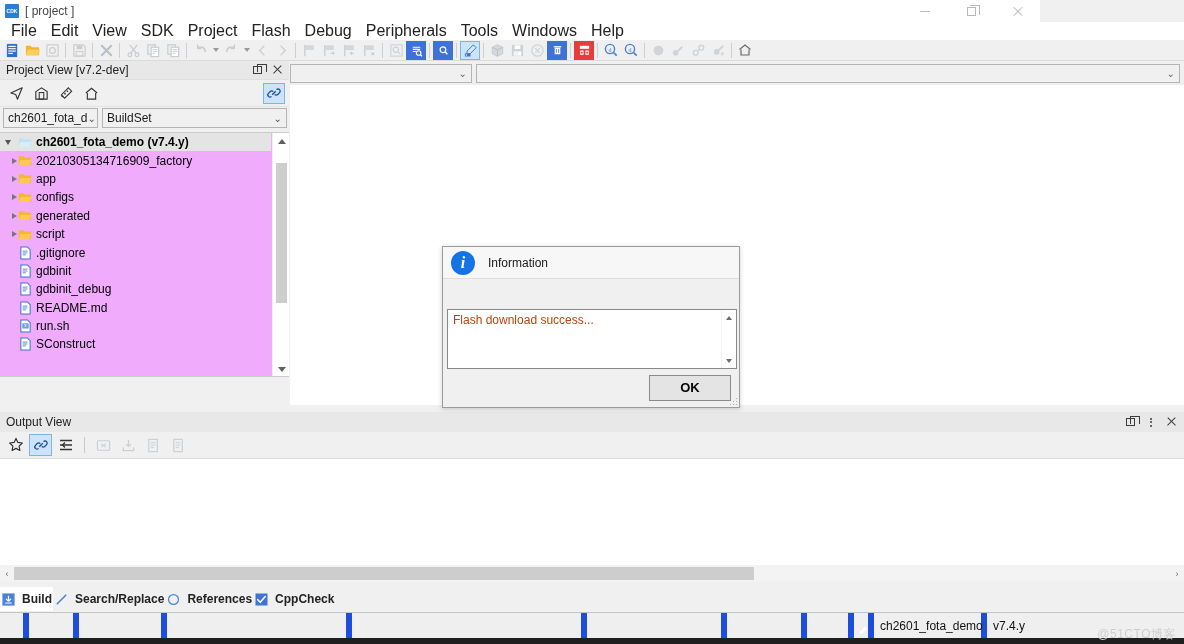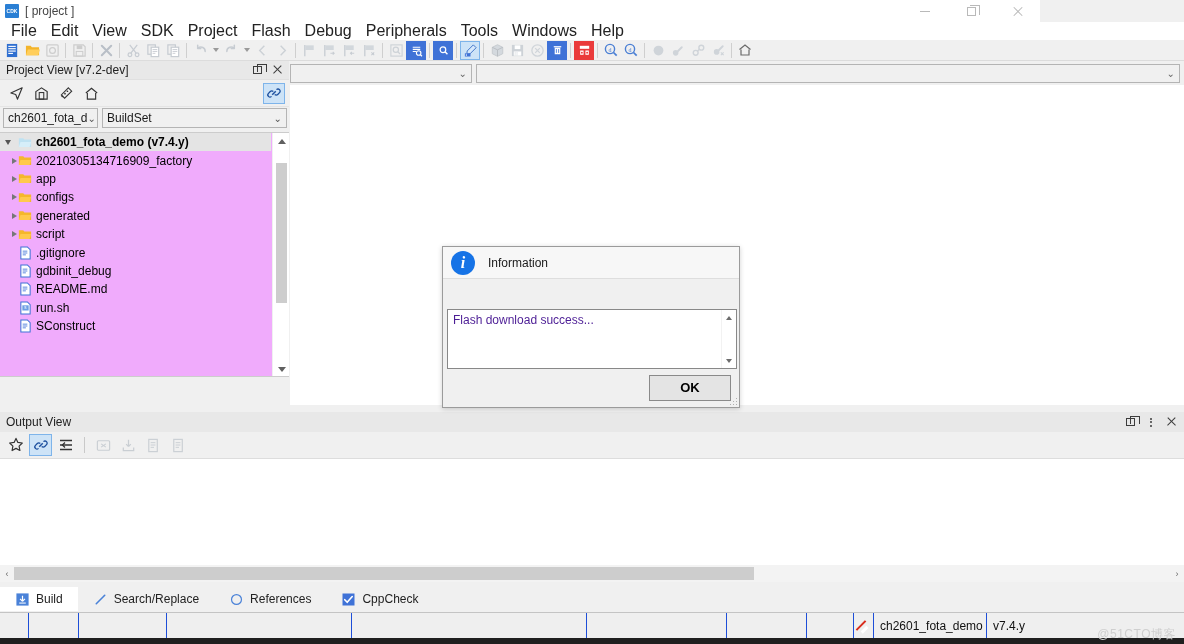--- a/index.html
+++ b/index.html
@@ -155,21 +155,21 @@
   .info-circle {
     width:24px; height:24px; border-radius:50%; background:#1673e6; color:#fff;
     display:flex; align-items:center; justify-content:center;
     font-family:"Liberation Serif", serif; font-style:italic; font-weight:bold; font-size:16px;
   }
   .dlg-head-lbl { margin-left:13px; font-size:12px; color:#1a1a1a; }
   .dlg-body {
     position:absolute; left:4px; top:62px; width:290px; height:60px;
     background:#fff; border:1px solid #888; display:flex;
   }
-  .dlg-msg { flex:1; padding:3px 5px; font-size:12px; color:#4c1d95; }
+  .dlg-msg { flex:1; padding:3px 5px; font-size:12px; color:#c2410c; }
   .dlg-vsb { width:15px; background:#fff; display:flex; flex-direction:column; justify-content:space-between; border-left:1px solid #f2f2f2; }
   .dsb-a { height:15px; display:flex; align-items:center; justify-content:center; }
   .dsb-up { width:0;height:0;border-left:3.5px solid transparent;border-right:3.5px solid transparent;border-bottom:4.5px solid #6d6d6d; }
   .dsb-dn { width:0;height:0;border-left:3.5px solid transparent;border-right:3.5px solid transparent;border-top:4.5px solid #6d6d6d; }
   .dlg-footer { position:absolute; left:0; bottom:0; width:296px; height:39px; display:flex; align-items:center; justify-content:flex-end; padding-right:8px; }
   .ok-btn {
     width:82px; height:26px; background:#e4e4e4; border:1px solid #8a8a8a;
     display:flex; align-items:center; justify-content:center;
     font-size:13px; font-weight:bold; color:#000;
   }
@@ -187,26 +187,26 @@
   .ob.sel { background:#cde3f7; border:1px solid #7eb4ea; }
   .ob-sep { width:1px; height:16px; background:#c9c9c9; margin:0 5px; }
   .out-body { position:absolute; left:0; top:46px; width:1184px; height:124px; background:#fff; border-top:1px solid #ddd; }
   .out-hsb { position:absolute; left:0; bottom:0; width:1184px; height:17px; background:#f3f3f3; display:flex; align-items:center; }
   .hsb-btn { width:14px; height:17px; display:flex; align-items:center; justify-content:center; color:#6b6b6b; font-size:9px; }
   .hsb-track { flex:1; height:17px; position:relative; }
   .hsb-thumb { position:absolute; left:0; top:2px; height:13px; width:740px; background:#cdcdcd; }
 
   
   .btabs { position:absolute; left:0; top:587px; width:1184px; height:24px; background:#f0f0f0; display:flex; align-items:stretch; }
-  .btab { display:flex; align-items:center; gap:6px; padding:0 15px; font-size:12px; color:#222; }
+  .btab { display:flex; align-items:center; gap:6px; padding:0 1px; font-size:12px; color:#222;font-weight:bold; }
   .btab.active { background:#ffffff; }
 
   
   .statusbar { position:absolute; left:0; top:612px; width:1184px; height:26px; background:#efefef; display:flex; align-items:stretch; border-top:1px solid #c4c4c4; }
-  .scell { border-right:1px solid #1d4ed8; display:flex; align-items:center; padding:0 6px; font-size:12px; color:#111; }
+  .scell { border-right:6px solid #1d4ed8; display:flex; align-items:center; padding:0 6px; font-size:12px; color:#111; }
   .scell.last { border-right:none; }
   .diamond { width:13px; height:13px; background:#d92b1c; transform:rotate(45deg); position:relative; margin-right:5px; }
   .diamond:after{ content:""; position:absolute; left:5px; top:2.5px; width:2.5px; height:8px; background:#fff; }
   .taskbar { position:absolute; left:0; top:638px; width:1184px; height:6px; background:#1f1f1f; }
   .watermark { position:absolute; right:8px; top:626px; font-size:12px; color:#cfcfcf; letter-spacing:0.5px; z-index:70; }
 </style>
 </head>
 <body>
 
 <div id="app">
@@ -636,20 +636,30 @@
           <span class="t-ico">
             <svg width="13" height="14" viewBox="0 0 14 15">
                 <path d="M2 1h7l3 3v10H2z" fill="#fff" stroke="#3f72d7" stroke-width="1.1"></path>
                 <path d="M4 5.5h5M4 7.5h5M4 9.5h3.4" stroke="#3f72d7" stroke-width=".9"></path>
               </svg>
           </span>
           <span class="lbl">.gitignore</span>
         </div>
 
 
+        <div class="tree-row">
+          <span class="tw ind1"></span>
+          <span class="t-ico">
+            <svg width="13" height="14" viewBox="0 0 14 15">
+                <path d="M2 1h7l3 3v10H2z" fill="#fff" stroke="#3f72d7" stroke-width="1.1"></path>
+                <path d="M4 5.5h5M4 7.5h5M4 9.5h3.4" stroke="#3f72d7" stroke-width=".9"></path>
+              </svg>
+          </span>
+          <span class="lbl">gdbinit</span>
+        </div>
 
         <div class="tree-row">
           <span class="tw ind1"></span>
           <span class="t-ico">
             <svg width="13" height="14" viewBox="0 0 14 15">
                 <path d="M2 1h7l3 3v10H2z" fill="#fff" stroke="#3f72d7" stroke-width="1.1"></path>
                 <path d="M4 5.5h5M4 7.5h5M4 9.5h3.4" stroke="#3f72d7" stroke-width=".9"></path>
               </svg>
           </span>
           <span class="lbl">gdbinit_debug</span>

